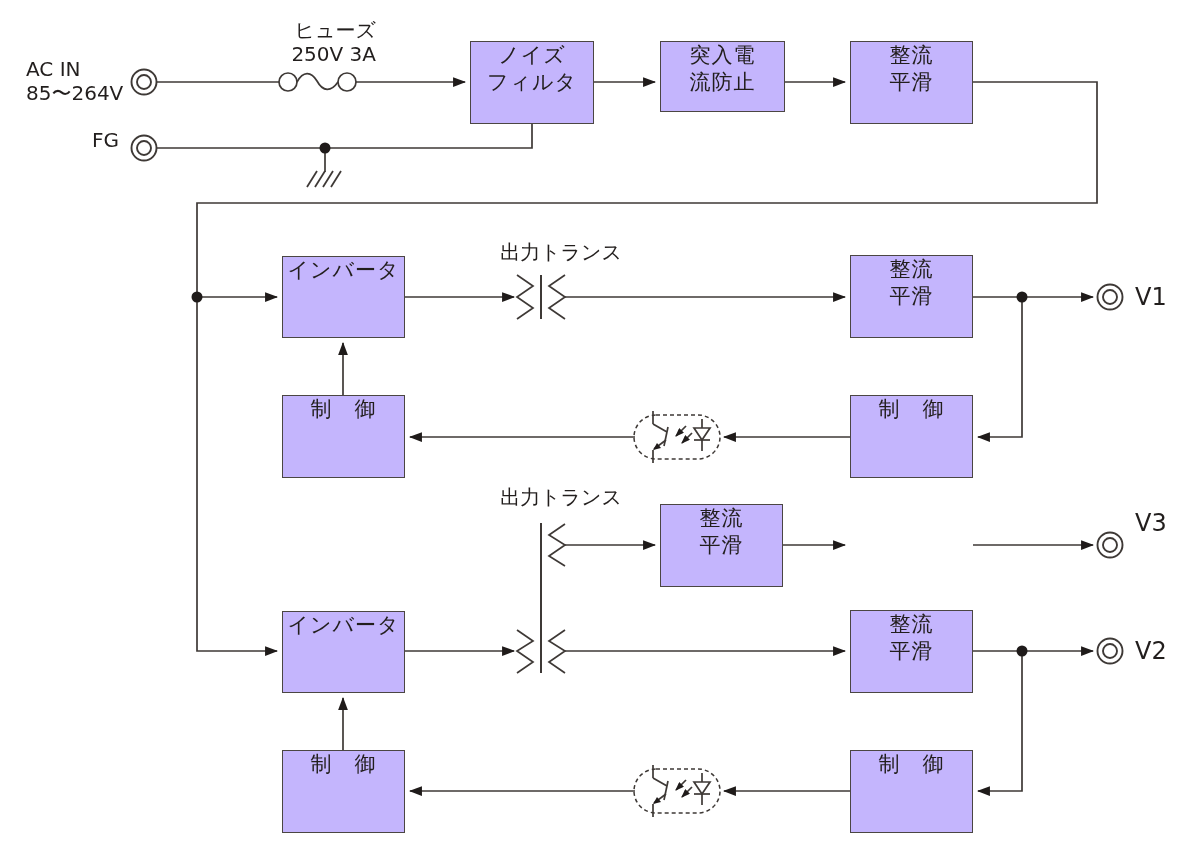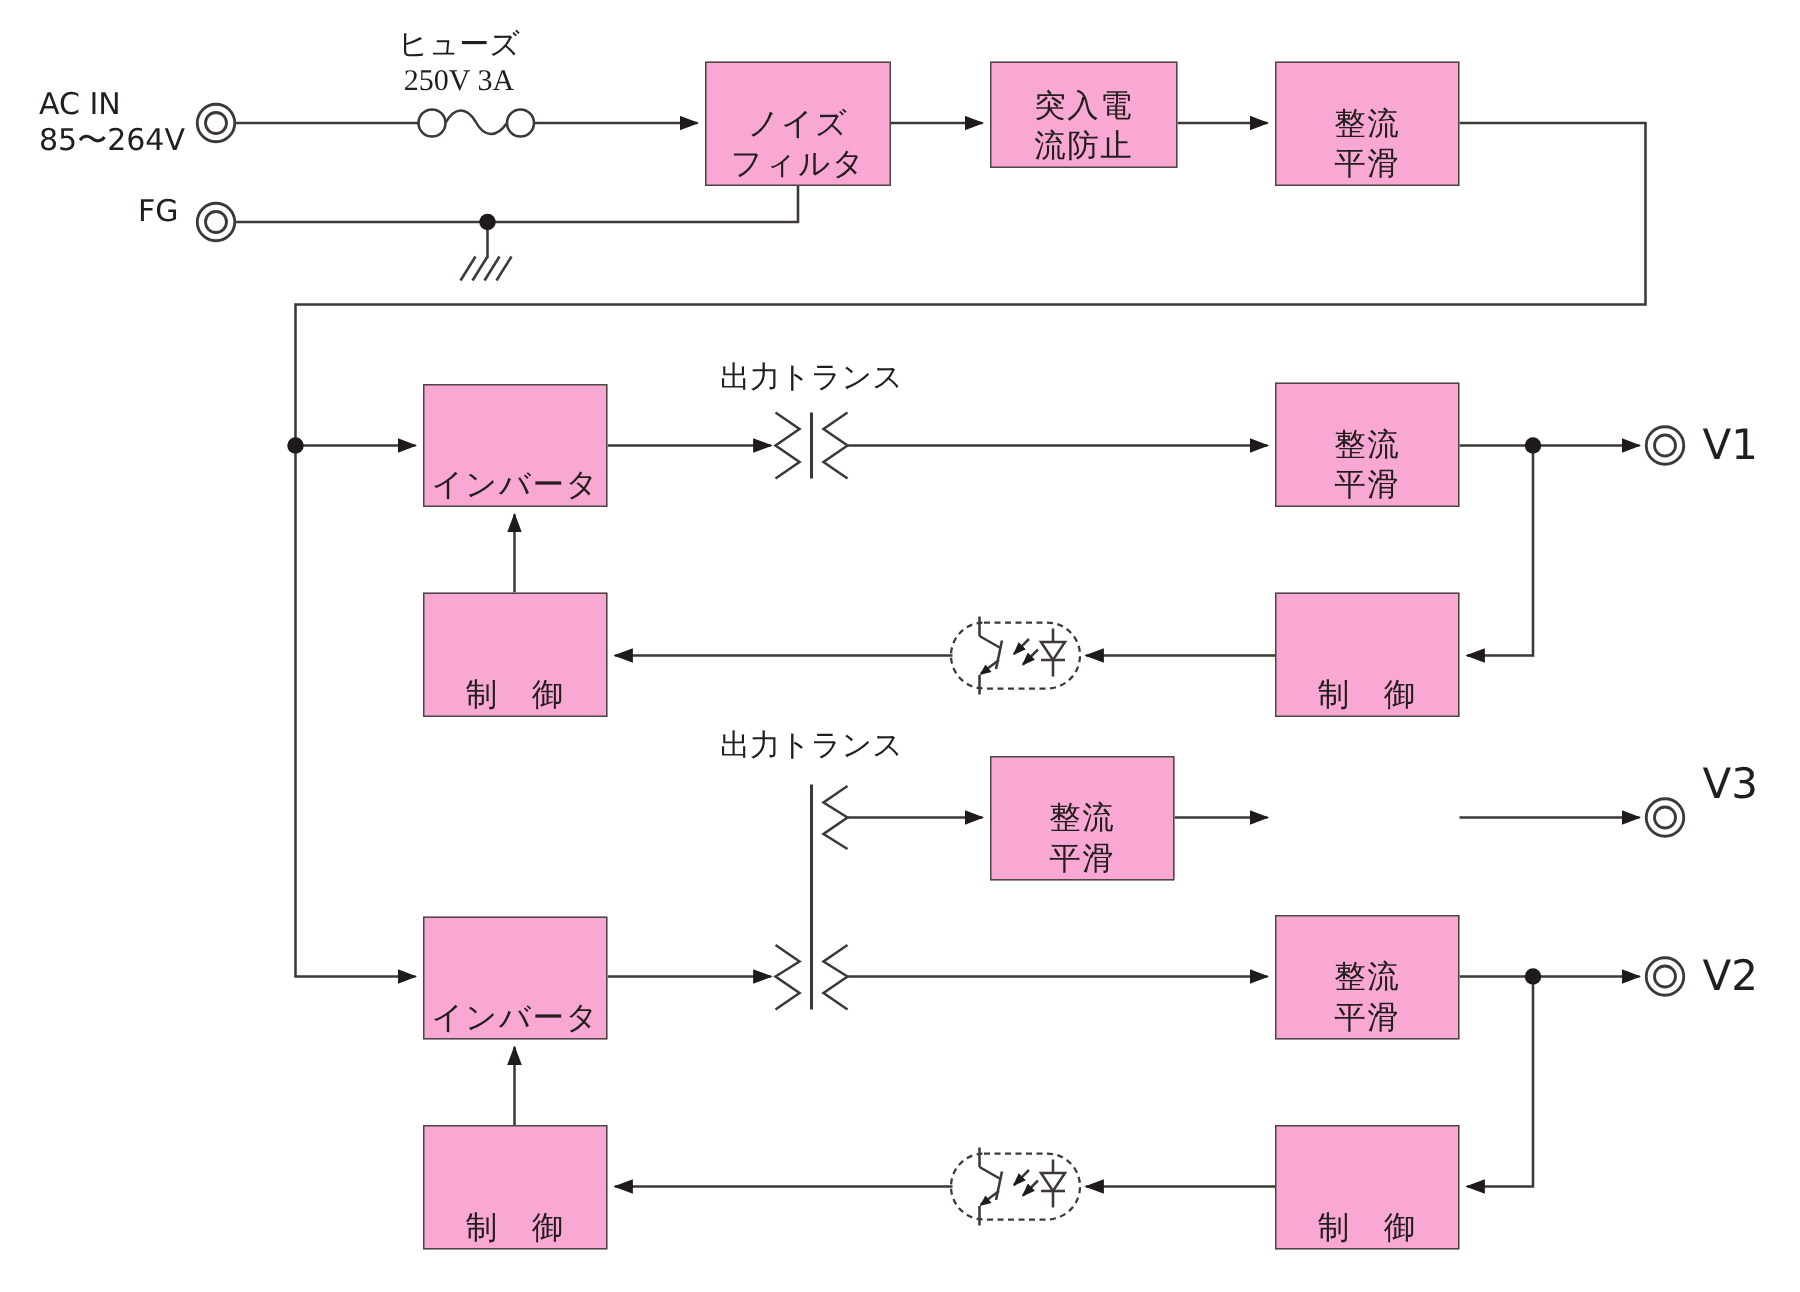--- a/index.html
+++ b/index.html
@@ -8,34 +8,34 @@
   #stage {
     position:relative;
     width:1200px; height:861px;
     background:#ffffff;
     overflow:hidden;
   }
   #wires { position:absolute; left:0; top:0; }
   .block {
     position:absolute;
     border:1.6px solid #4b4643;
-    background:#f9a8d4;
-    display:flex; align-items:flex-end; justify-content:center;
+    background:#c4b5fd;
+    display:flex; align-items:flex-start; justify-content:center;
     text-align:center;
   }
   .block-label {
     font-size:21px; line-height:27px; color:#221e1d;
     white-space:pre-line; letter-spacing:1px;
   }
   .diagram-label {
     position:absolute; color:#221e1d; font-size:20px; line-height:24px;
     white-space:pre-line;
   }
-  .centered { text-align:center;font-family:Liberation Serif, serif; }
-  .out-label { font-size:28px; }
+  .centered { text-align:right; }
+  .out-label { font-size:24px; }
 </style>
 </head>
 <body>
 
 <div id="stage">
 
   <svg id="wires" width="1200" height="861" viewBox="0 0 1200 861">
     <defs>
       <marker id="arw" viewBox="0 0 12 9" refX="11" refY="4.5" markerWidth="13" markerHeight="10" orient="auto" markerUnits="userSpaceOnUse">
         <path d="M0,0 L12,4.5 L0,9 Z" fill="#1f1b1a"></path>

